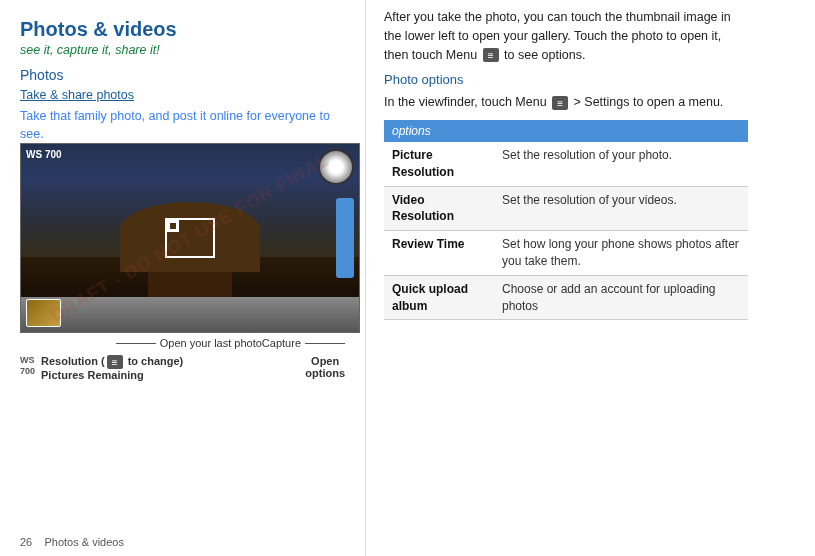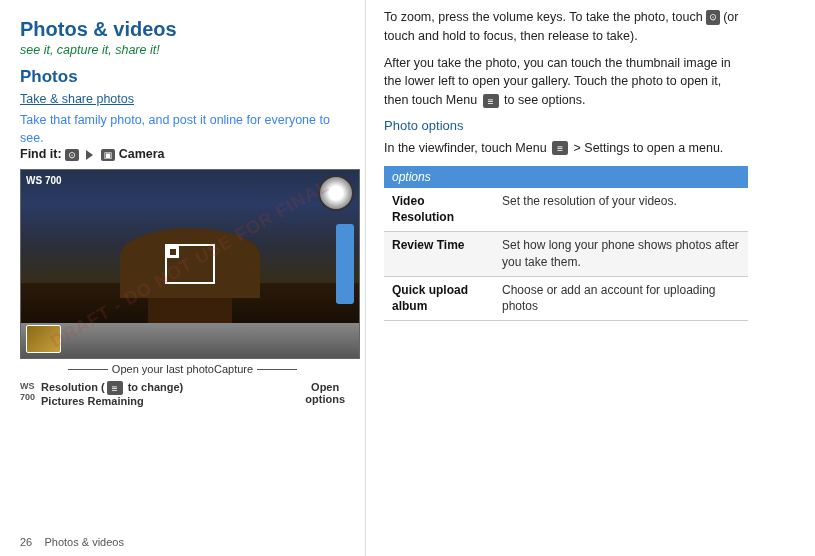--- a/index.html
+++ b/index.html
@@ -30,22 +30,22 @@
       color: #1a5c9a;
       margin-bottom: 2px;
     }
     .subtitle {
       font-style: italic;
       color: #15803d;
       font-size: 12.5px;
       margin-bottom: 10px;
     }
     h2 {
-      font-size: 17px;
-      font-weight: bold;
+      font-size: 14px;
+      font-weight: normal;
       color: #1a5c9a;
       margin-bottom: 4px;
     }
     .section-link {
       color: #1a5c9a;
       text-decoration: underline;
       font-size: 12.5px;
     }
     .find-it {
       font-size: 12.5px;
@@ -128,21 +128,21 @@
       top: 5px;
       right: 5px;
       width: 36px;
       height: 36px;
       background: radial-gradient(circle, #fff 30%, #aaa 60%, #555 100%);
       border-radius: 50%;
       border: 2px solid #333;
     }
     .viewfinder-labels {
       display: flex;
-      justify-content: center;
+      justify-content: flex-end;
       font-size: 11px;
       color: #333;
       margin-bottom: 6px;
     }
     .viewfinder-labels span {
       display: flex;
       align-items: center;
       gap: 4px;
     }
     .label-line {
@@ -273,27 +273,20 @@
 
 <div class="left-panel">
   <h1>Photos &amp; videos</h1>
   <p class="subtitle">see it, capture it, share it!</p>
 
   <h2>Photos</h2>
   <span class="section-link">Take &amp; share photos</span>
 
   <p style="margin-top:6px; font-size:12.5px; color:#3b82f6; line-height:1.4;">Take that family photo, and post it online for everyone to see.</p>
 
-  <p class="find-it">
-    <strong>Find it:</strong>
-    <span class="camera-icon-text">⊙</span>
-    <span style="display:inline-block;width:0;height:0;border-top:5px solid transparent;border-bottom:5px solid transparent;border-left:7px solid #555;vertical-align:middle;margin:0 4px;"></span>
-    <span class="camera-icon-text">▣</span>
-    <strong>Camera</strong>
-  </p>
 
   
   <div class="viewfinder">
     <div class="viewfinder-bg"></div>
 
     <div style="position:absolute;top:0;left:0;width:100%;height:60%;background:linear-gradient(180deg,#1a3a6a 0%,#2a4a8a 30%,#3a3520 100%);opacity:0.7;"></div>
 
     <div style="position:absolute;bottom:30px;left:50%;transform:translateX(-50%);width:140px;height:100px;">
       <div style="width:100%;height:70%;background:#4a3010;border-radius:50% 50% 0 0 / 40% 40% 0 0;"></div>
       <div style="width:60%;height:40%;background:#3a2008;margin:0 auto;"></div>
@@ -349,25 +342,20 @@
     </div>
   </div>
 
 
   <div class="page-num">
     <span>26</span>&nbsp;&nbsp;&nbsp;&nbsp;<span>Photos &amp; videos</span>
   </div>
 </div>
 
 <div class="right-panel">
-  <p class="body-text">
-    <span>To zoom, press the volume keys. To take the photo, touch </span>
-    <span class="camera-icon-text">⊙</span>
-    <span> (or touch and hold to focus, then release to take).</span>
-  </p>
 
   <p class="body-text">
     <span>After you take the photo, you can touch the thumbnail image in the lower left to open your gallery. Touch the photo to open it, then touch Menu </span>
     <span class="menu-icon"></span>
     <span> to see options.</span>
   </p>
 
   <h3>Photo options</h3>
 
   <p class="body-text">
@@ -376,20 +364,24 @@
     <span> &gt; Settings to open a menu.</span>
   </p>
 
   <table class="options-table">
     <thead>
       <tr>
         <th colspan="2">options</th>
       </tr>
     </thead>
     <tbody id="options-tbody">
+    <tr>
+          <td>Picture Resolution</td>
+          <td>Set the resolution of your photo.</td>
+        </tr>
         <tr>
           <td>Video Resolution</td>
           <td>Set the resolution of your videos.</td>
         </tr>
         <tr>
           <td>Review Time</td>
           <td>Set how long your phone shows photos after you take them.</td>
         </tr>
         <tr>
           <td>Quick upload album</td>

